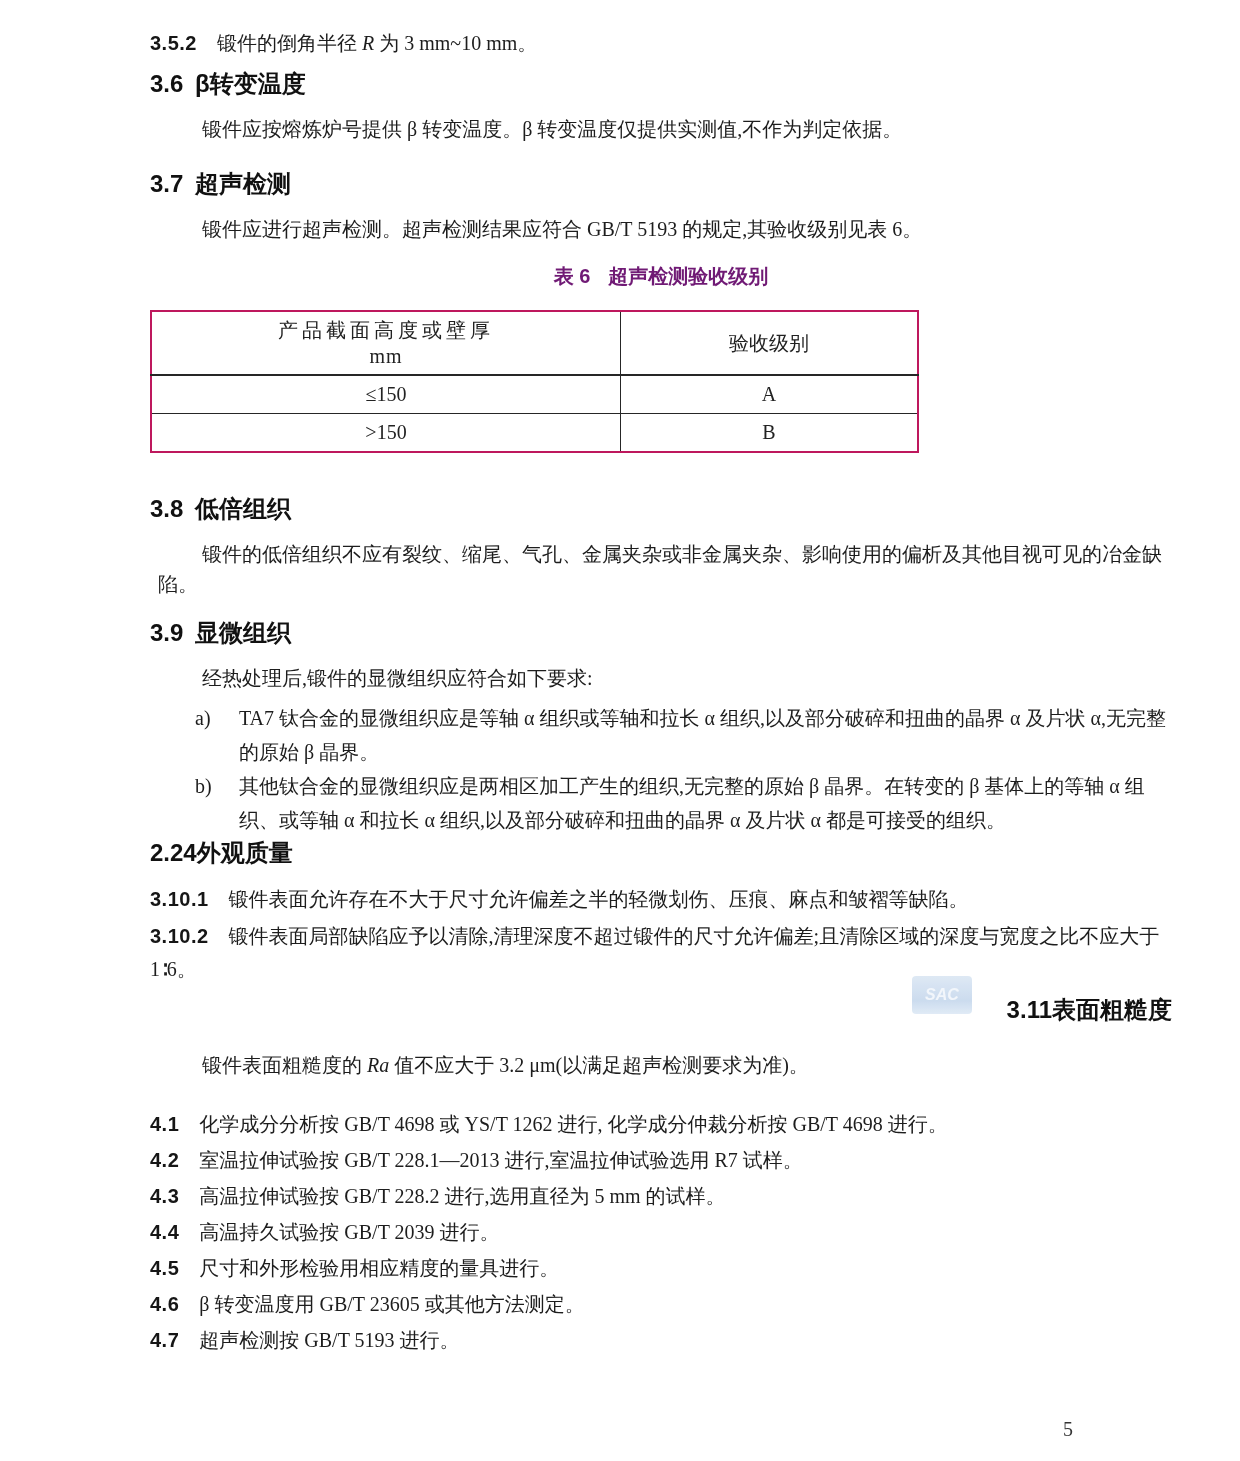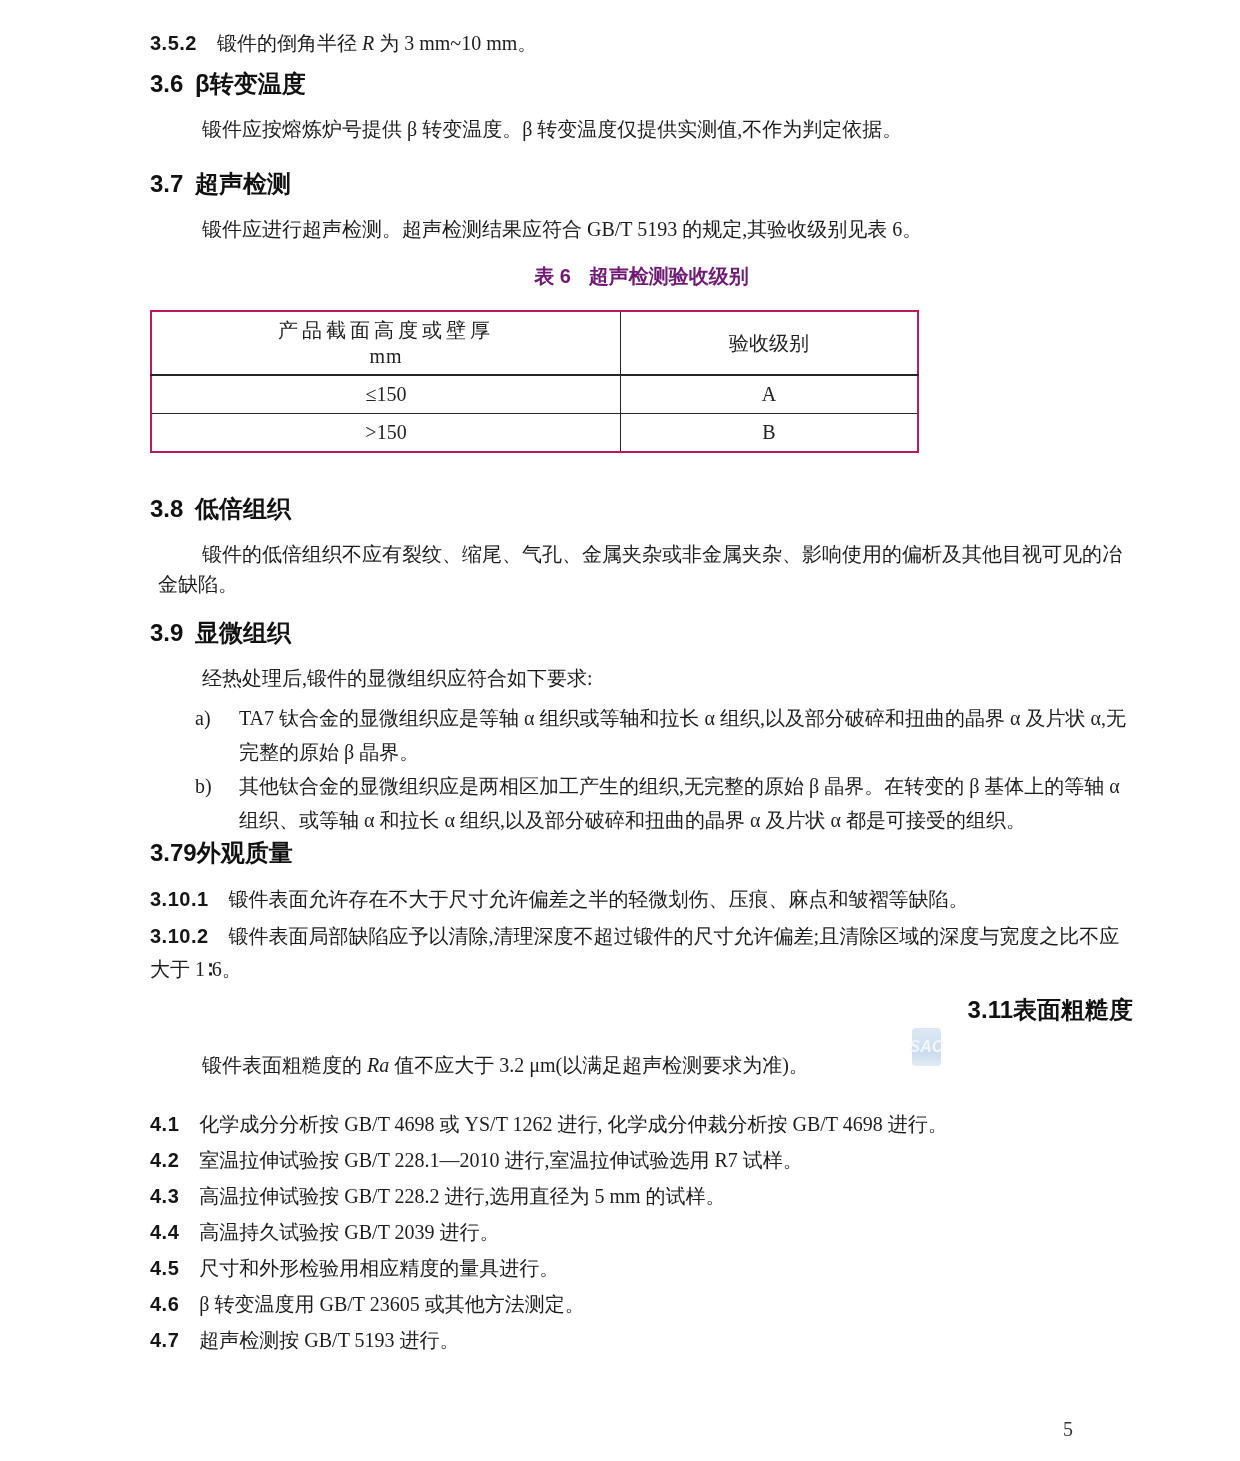--- a/index.html
+++ b/index.html
@@ -6,21 +6,21 @@
   .page {
     position: relative;
     width: 1240px;
     height: 1461px;
     background: #ffffff;
     overflow: hidden;
     font-family: "Liberation Serif", "DejaVu Serif", serif;
     color: #1d1d1d;
     font-size: 20px;
   }
-  .content { padding: 28px 107px 0 150px; }
+  .content { padding: 28px 68px 0 150px; }
 
   .clause { margin: 0; line-height: 33px; }
   .clause-first { line-height: 30px; }
   .cnum {
     font-family: "Liberation Sans", "DejaVu Sans", sans-serif;
     font-weight: bold;
     letter-spacing: 0.5px;
     margin-right: 20px;
     color: #161616;
   }
@@ -85,22 +85,22 @@
   .mt-c3102{ margin-top: 4px; }
   .mt-h311 { margin-top: 10px; text-align: right; }
   .mt-p311 { margin-top: 26px; }
   .mt-h4   { margin-top: 36px; }
   .mt-c41  { margin-top: 28px; }
   .mt-c4x  { margin-top: 3px; }
 
   .watermark {
     position: absolute;
     left: 912px;
-    top: 1028px;
-    width: 29px;
+    top: 976px;
+    width: 60px;
     height: 38px;
     border-radius: 4px;
     background: linear-gradient(180deg, #d9e5f3 0%, #c3d6ec 65%, #dce8f5 100%);
     display: flex;
     align-items: center;
     justify-content: center;
     font-family: "Liberation Sans", "DejaVu Sans", sans-serif;
     font-style: italic;
     font-weight: bold;
     font-size: 16px;
@@ -177,41 +177,41 @@
         <span class="li-label">a)</span>
         <span class="li-text">TA7 钛合金的显微组织应是等轴 α 组织或等轴和拉长 α 组织,以及部分破碎和扭曲的晶界 α 及片状 α,无完整的原始 β 晶界。</span>
       </div>
       <div class="list-item">
         <span class="li-label">b)</span>
         <span class="li-text">其他钛合金的显微组织应是两相区加工产生的组织,无完整的原始 β 晶界。在转变的 β 基体上的等轴 α 组织、或等轴 α 和拉长 α 组织,以及部分破碎和扭曲的晶界 α 及片状 α 都是可接受的组织。</span>
       </div>
     </div>
 
     <p class="heading mt-h310">
-      <span class="hnum">3.79</span><span>外观质量</span>
+      <span class="hnum">2.24</span><span>外观质量</span>
     </p>
     <p class="clause mt-c3101">
       <span class="cnum">3.10.1</span><span>锻件表面允许存在不大于尺寸允许偏差之半的轻微划伤、压痕、麻点和皱褶等缺陷。</span>
     </p>
     <p class="clause mt-c3102">
       <span class="cnum">3.10.2</span><span>锻件表面局部缺陷应予以清除,清理深度不超过锻件的尺寸允许偏差;且清除区域的深度与宽度之比不应大于 1∶6。</span>
     </p>
 
     <p class="heading mt-h311">
       <span class="hnum">3.11</span><span>表面粗糙度</span>
     </p>
     <p class="para mt-p311"><span>锻件表面粗糙度的 </span><span class="varname">Ra</span><span> 值不应大于 3.2 μm(以满足超声检测要求为准)。</span>
     </p>
 
 
     <p class="clause mt-c41">
       <span class="cnum">4.1</span><span>化学成分分析按 GB/T 4698 或 YS/T 1262 进行, 化学成分仲裁分析按 GB/T 4698 进行。</span>
     </p>
     <p class="clause mt-c4x">
-      <span class="cnum">4.2</span><span>室温拉伸试验按 GB/T 228.1—2010 进行,室温拉伸试验选用 R7 试样。</span>
+      <span class="cnum">4.2</span><span>室温拉伸试验按 GB/T 228.1—2013 进行,室温拉伸试验选用 R7 试样。</span>
     </p>
     <p class="clause mt-c4x">
       <span class="cnum">4.3</span><span>高温拉伸试验按 GB/T 228.2 进行,选用直径为 5 mm 的试样。</span>
     </p>
     <p class="clause mt-c4x">
       <span class="cnum">4.4</span><span>高温持久试验按 GB/T 2039 进行。</span>
     </p>
     <p class="clause mt-c4x">
       <span class="cnum">4.5</span><span>尺寸和外形检验用相应精度的量具进行。</span>
     </p>

